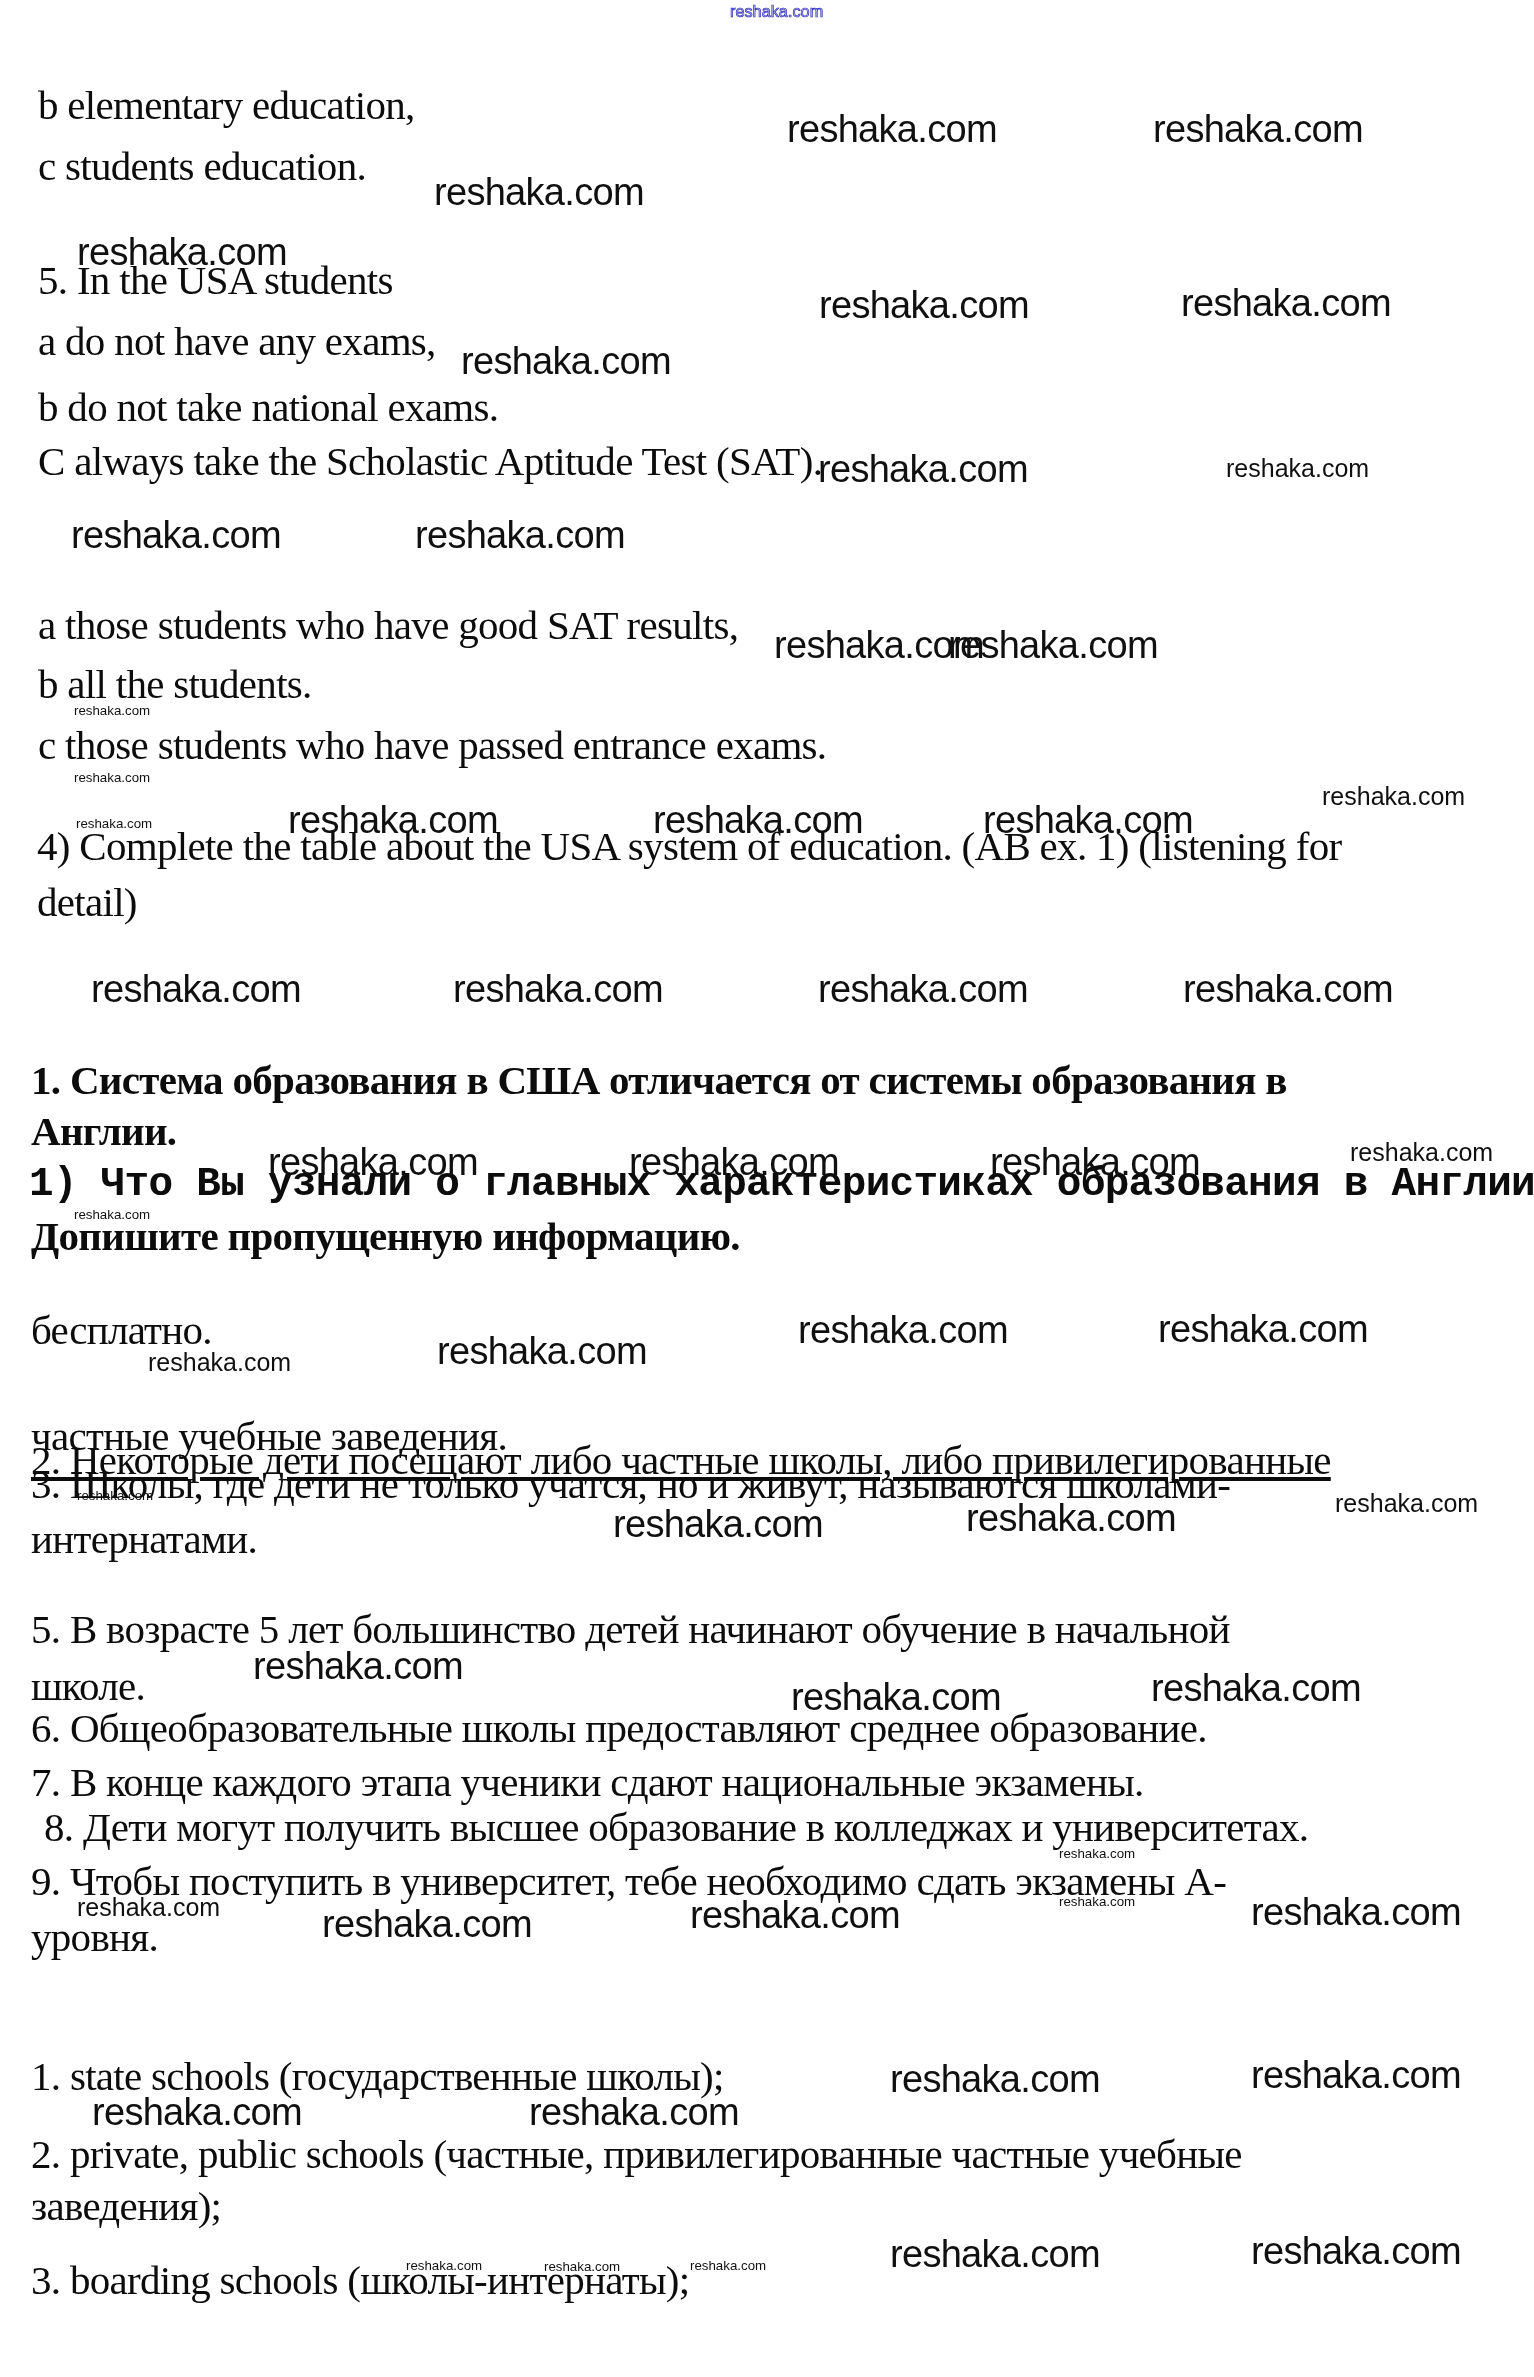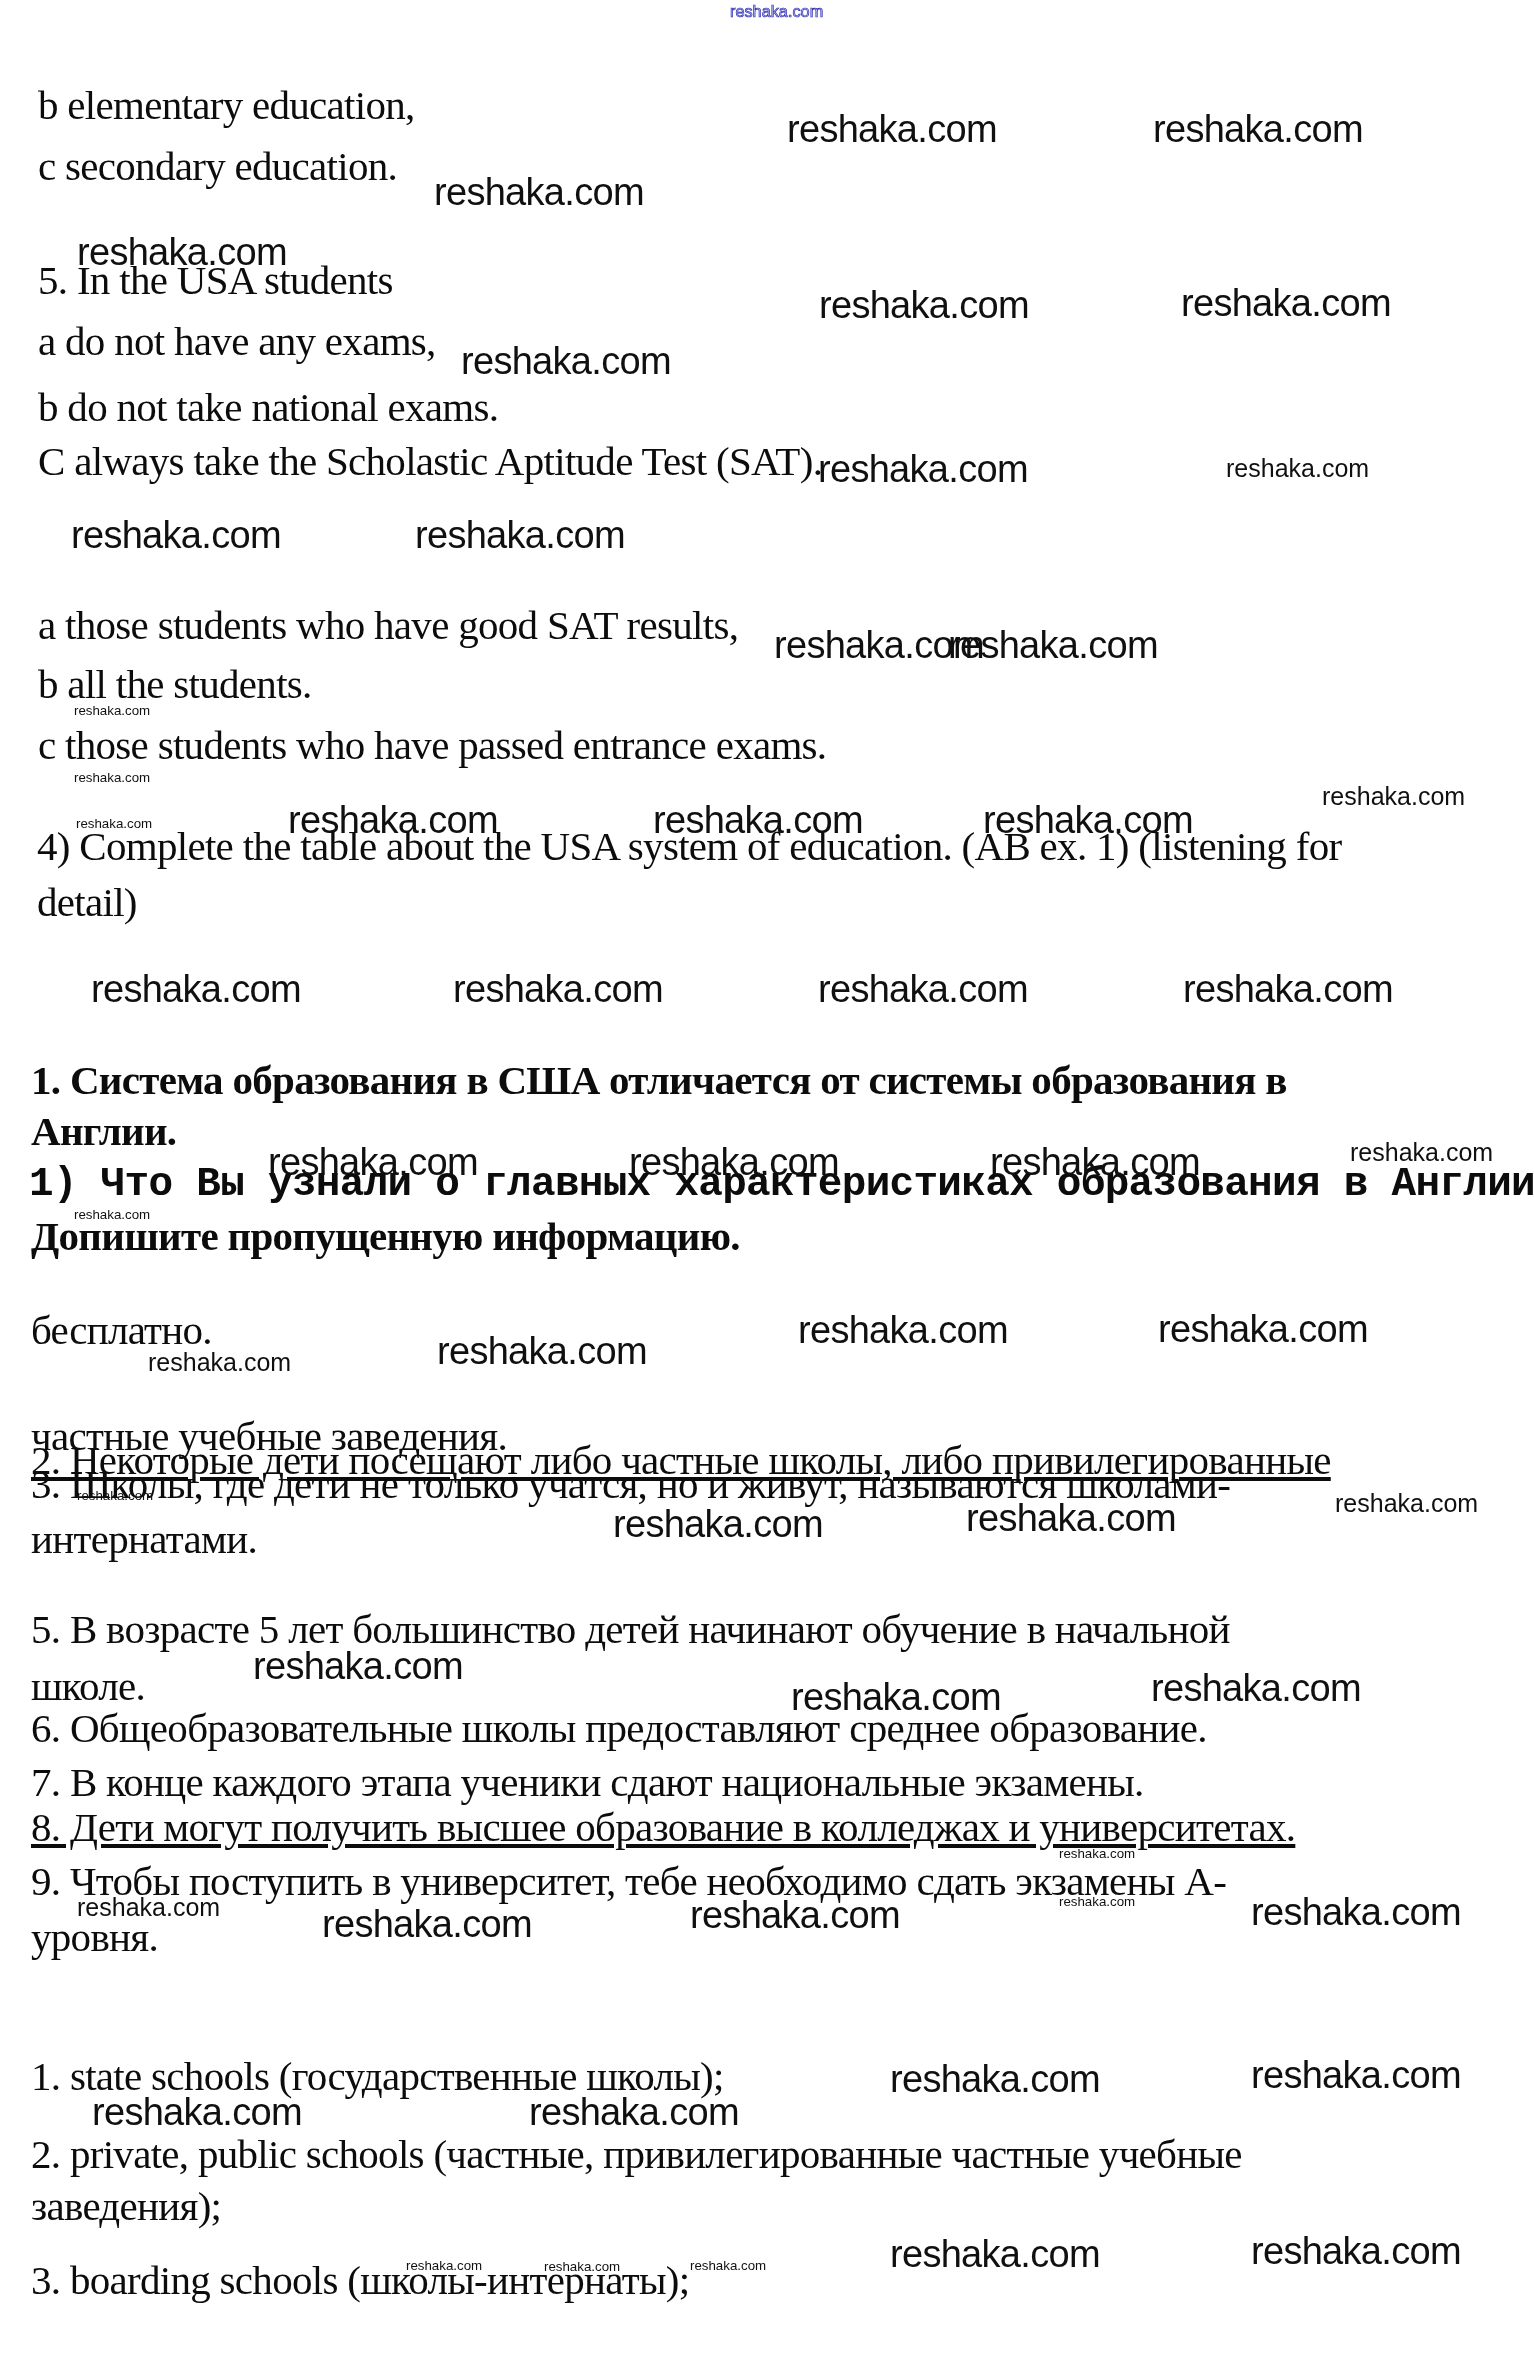--- a/index.html
+++ b/index.html
@@ -33,21 +33,21 @@
     font-size:16.3px;
     color:#c6c6ee;
     -webkit-text-stroke:0.7px #2b2bb4;
   }
 </style>
 </head>
 <body>
 
 <div class="page" style="background: rgb(255, 255, 255);">
     <div class="line" style="left: 38px; top: 84px;">b elementary education,</div>
-    <div class="line" style="left: 38px; top: 145px;">c secondary education.</div>
+    <div class="line" style="left: 38px; top: 145px;">c students education.</div>
     <div class="line" style="left: 38px; top: 259px;">5. In the USA students</div>
     <div class="line" style="left: 38px; top: 320px;">a do not have any exams,</div>
     <div class="line" style="left: 38px; top: 440px;">C always take the Scholastic Aptitude Test (SAT).</div>
     <div class="line" style="left: 38px; top: 386px;">b do not take national exams.</div>
     <div class="line" style="left: 38px; top: 604px;">a those students who have good SAT results,</div>
     <div class="line" style="left: 38px; top: 663px;">b all the students.</div>
     <div class="line" style="left: 38px; top: 724px;">c those students who have passed entrance exams.</div>
     <div class="line" style="left: 37px; top: 825px;">4) Complete the table about the USA system of education. (AB ex. 1) (listening for</div>
     <div class="line" style="left: 37px; top: 881px;">detail)</div>
     <div class="line bold" style="left: 31px; top: 1059px;">1. Система образования в США отличается от системы образования в</div>
@@ -56,21 +56,21 @@
     <div class="line bold" style="left: 31px; top: 1215px;">Допишите пропущенную информацию.</div>
     <div class="line" style="left: 31px; top: 1309px;">бесплатно.</div>
     <div class="line" style="left: 31px; top: 1439px; text-decoration: underline;">2. Некоторые дети посещают либо частные школы, либо привилегированные</div>
     <div class="line" style="left: 31px; top: 1415px;">частные учебные заведения.</div>
     <div class="line" style="left: 31px; top: 1463px;">3. Школы, где дети не только учатся, но и живут, называются школами-</div>
     <div class="line" style="left: 31px; top: 1518px;">интернатами.</div>
     <div class="line" style="left: 31px; top: 1608px;">5. В возрасте 5 лет большинство детей начинают обучение в начальной</div>
     <div class="line" style="left: 31px; top: 1665px;">школе.</div>
     <div class="line" style="left: 31px; top: 1707px;">6. Общеобразовательные школы предоставляют среднее образование.</div>
     <div class="line" style="left: 31px; top: 1761px;">7. В конце каждого этапа ученики сдают национальные экзамены.</div>
-    <div class="line" style="left: 31px; top: 1806px; text-decoration: underline;">8. Дети могут получить высшее образование в колледжах и университетах.</div>
+    <div class="line" style="left: 44px; top: 1806px;">8. Дети могут получить высшее образование в колледжах и университетах.</div>
     <div class="line" style="left: 31px; top: 1860px;">9. Чтобы поступить в университет, тебе необходимо сдать экзамены A-</div>
     <div class="line" style="left: 31px; top: 1916px;">уровня.</div>
     <div class="line" style="left: 31px; top: 2055px;">1. state schools (государственные школы);</div>
     <div class="line" style="left: 31px; top: 2133px;">2. private, public schools (частные, привилегированные частные учебные</div>
     <div class="line" style="left: 31px; top: 2185px;">заведения);</div>
     <div class="line" style="left: 31px; top: 2259px;">3. boarding schools (школы-интернаты);</div>
     <span class="wm blue" style="left: 730px; top: 1.5px;">reshaka.com</span>
     <span class="wm big" style="left: 787px; top: 108px;">reshaka.com</span>
     <span class="wm big" style="left: 1153px; top: 108px;">reshaka.com</span>
     <span class="wm big" style="left: 434px; top: 171px;">reshaka.com</span>

